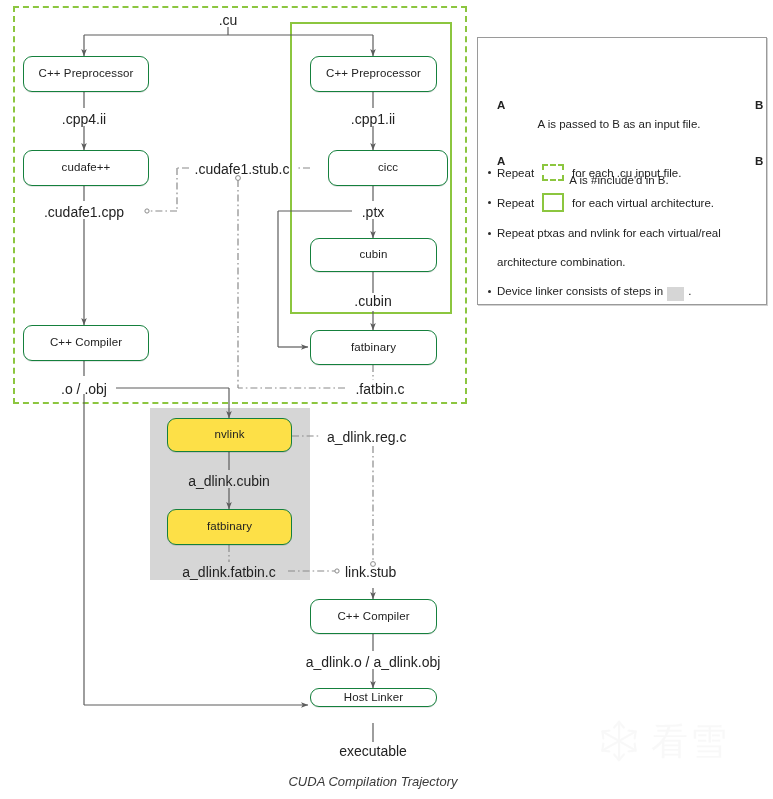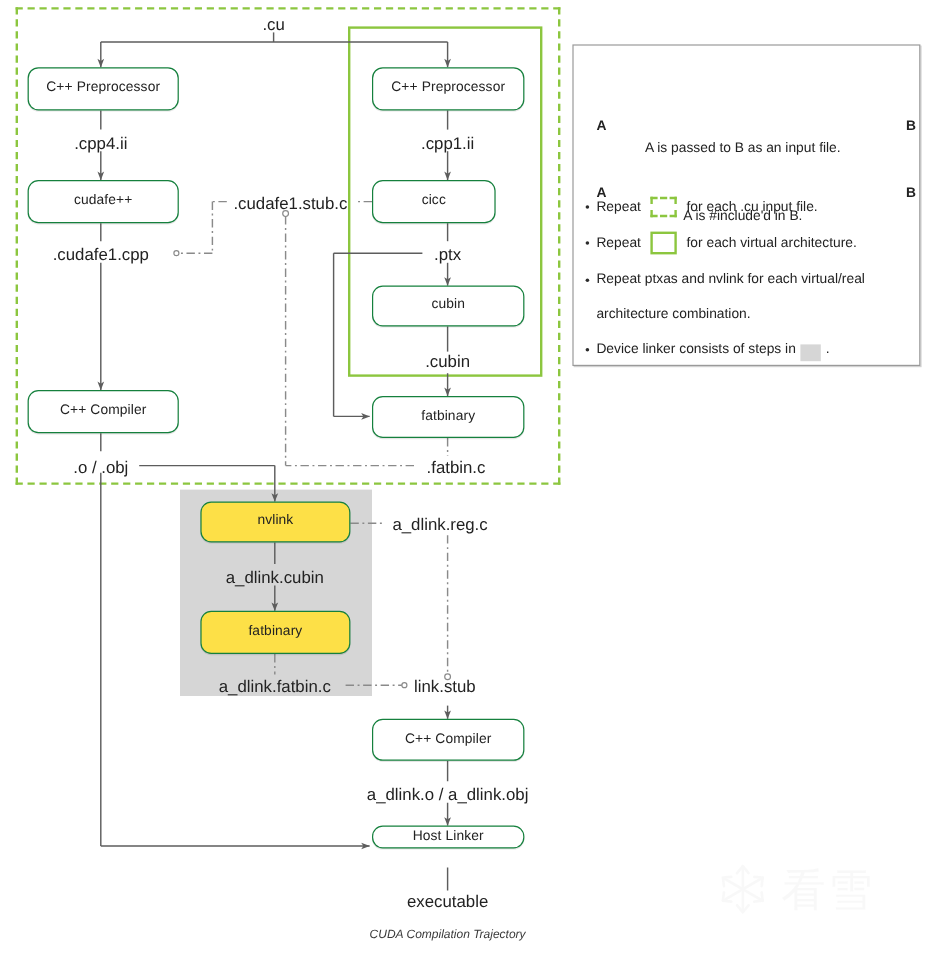--- a/index.html
+++ b/index.html
@@ -85,21 +85,21 @@
   }
   .sw{display:inline-block;flex:none;box-sizing:border-box;}
   .sw-dash{width:22px;height:17px;border:2px dashed #8cc63f;margin:0 8px;}
   .sw-solid{width:22px;height:19px;border:2px solid #8cc63f;margin:0 8px;}
   .sw-gray{width:17px;height:14px;background:#d6d6d6;margin:0 4px;
            position:relative;top:3px;}
   
   #caption{
     position:absolute;left:373px;top:774px;
     transform:translateX(-50%);
-    font-style:italic;font-size:10px;color:#3a3a3a;white-space:nowrap;
+    font-style:italic;font-size:13px;color:#3a3a3a;white-space:nowrap;
   }
   
   #watermark{
     position:absolute;left:596px;top:718px;
     display:flex;align-items:center;gap:9px;
     opacity:.55;pointer-events:none;user-select:none;
   }
   #watermark .wm-text{
     font-size:37px;color:#f4f4f4;line-height:1;
     font-family:"DejaVu Sans",sans-serif;
@@ -206,21 +206,21 @@
   </svg>
 
   <div class="pbox" style="left:23px;top:56px;width:126px;height:36px;">C++ Preprocessor</div>
 
   <div class="pbox" style="left:23px;top:150px;width:126px;height:36px;">cudafe++</div>
 
   <div class="pbox" style="left:23px;top:325px;width:126px;height:36px;">C++ Compiler</div>
 
   <div class="pbox" style="left:310px;top:56px;width:127px;height:36px;">C++ Preprocessor</div>
 
-  <div class="pbox" style="left:310px;top:150px;width:103px;height:36px;">cicc</div>
+  <div class="pbox" style="left:328px;top:150px;width:120px;height:36px;">cicc</div>
 
   <div class="pbox" style="left:310px;top:238px;width:127px;height:34px;">cubin</div>
 
   <div class="pbox" style="left:310px;top:330px;width:127px;height:35px;">fatbinary</div>
 
   <div class="pbox onshade" style="left:167px;top:418px;width:125px;height:34px;">nvlink</div>
 
   <div class="pbox onshade" style="left:167px;top:509px;width:125px;height:36px;">fatbinary</div>
 
   <div class="pbox" style="left:310px;top:599px;width:127px;height:35px;">C++ Compiler</div>

